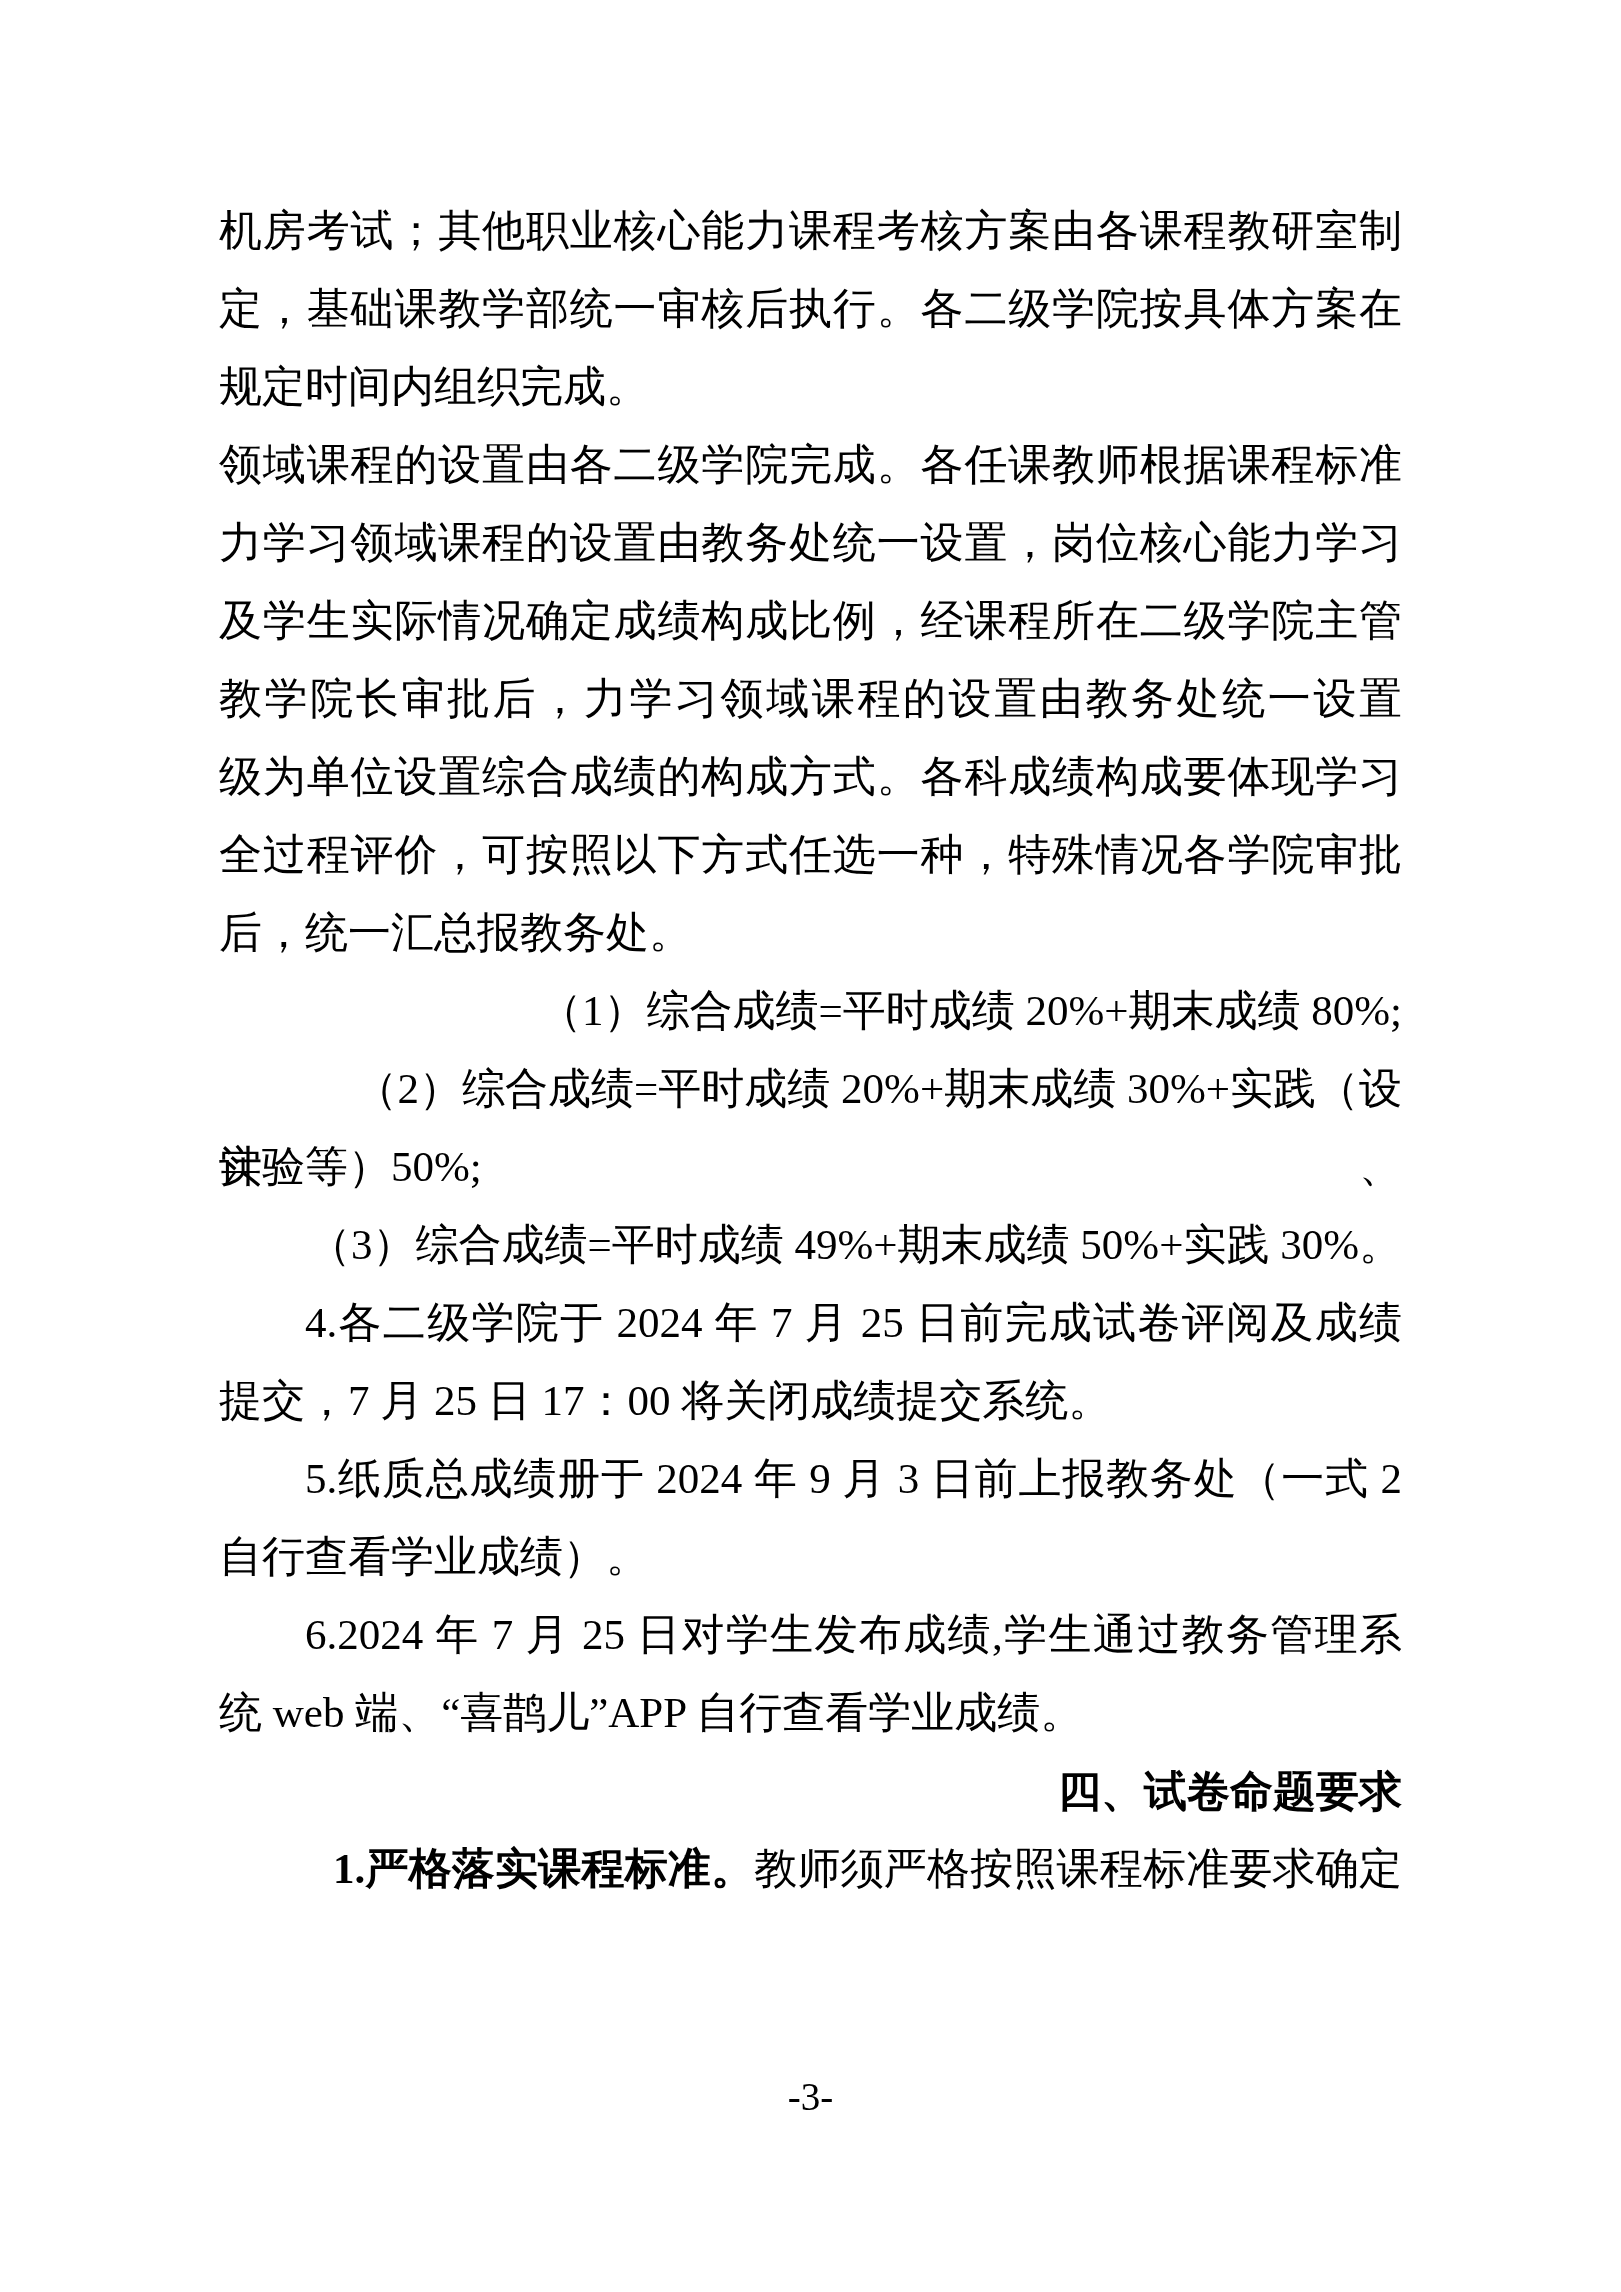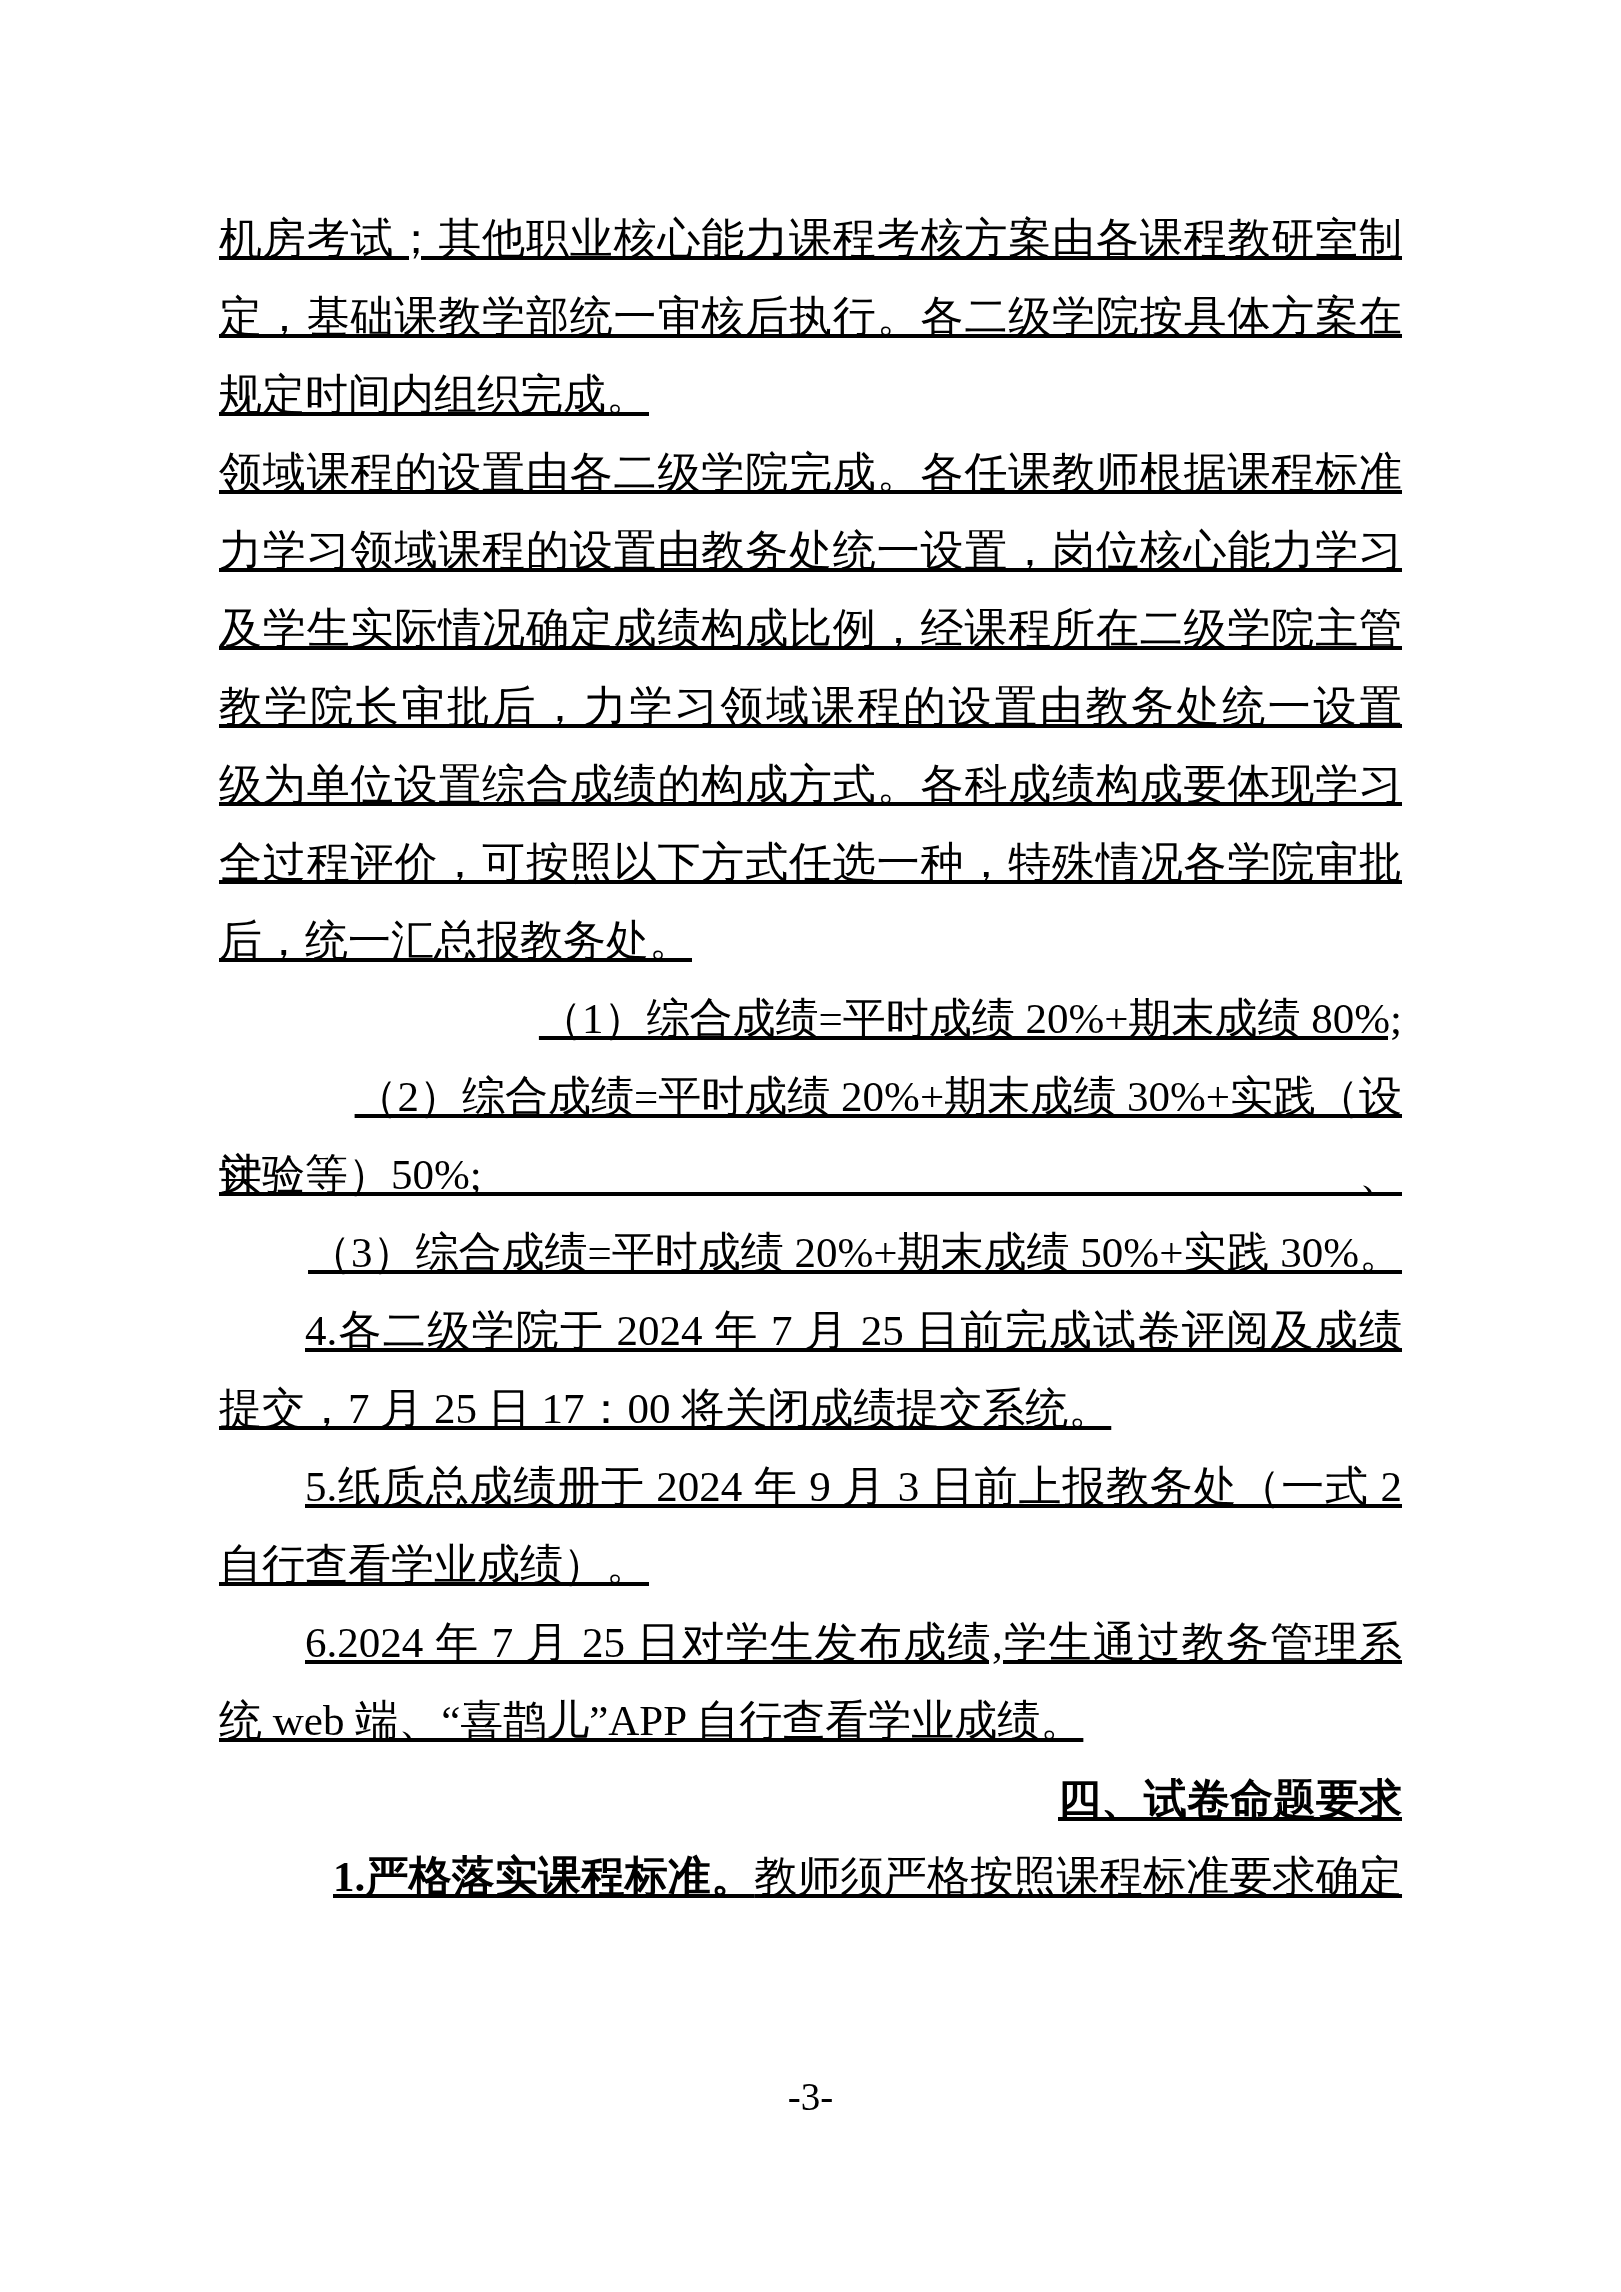--- a/index.html
+++ b/index.html
@@ -12,25 +12,24 @@
     width: 1621px;
     height: 2293px;
     background: #ffffff;
     color: #000000;
     font-family: "Liberation Serif", "DejaVu Serif", serif;
     overflow: hidden;
   }
   .doc-body {
     position: absolute;
     left: 219px;
-    top: 200px;
+    top: 192px;
     width: 1183px;
     font-size: 43px;
     line-height: 78px;
-    text-decoration: underline;
   }
   .line {
     height: 78px;
     text-align: left;
   }
   .line.justify {
     text-align: justify;
     text-align-last: justify;
   }
   .line.indent {
@@ -66,21 +65,21 @@
       <div class="line justify"><span>领域课程的设置由各二级学院完成。各任课教师根据课程标准</span></div>
       <div class="line justify"><span>力学习领域课程的设置由教务处统一设置，岗位核心能力学习</span></div>
       <div class="line justify"><span>及学生实际情况确定成绩构成比例，经课程所在二级学院主管</span></div>
       <div class="line justify"><span>教学院长审批后，力学习领域课程的设置由教务处统一设置</span></div>
       <div class="line justify"><span>级为单位设置综合成绩的构成方式。各科成绩构成要体现学习</span></div>
       <div class="line justify"><span>全过程评价，可按照以下方式任选一种，特殊情况各学院审批</span></div>
       <div class="line"><span>后，统一汇总报教务处。</span></div>
       <div class="line indent"><span>（1）综合成绩=平时成绩 20%+期末成绩 80%;</span></div>
       <div class="line justify indent"><span>（2）综合成绩=平时成绩 20%+期末成绩 30%+实践（设计、</span></div>
       <div class="line"><span>实验等）50%;</span></div>
-      <div class="line indent"><span>（3）综合成绩=平时成绩 20%+期末成绩 50%+实践 30%。</span></div>
+      <div class="line indent"><span>（3）综合成绩=平时成绩 49%+期末成绩 50%+实践 30%。</span></div>
       <div class="line justify indent"><span>4.各二级学院于 2024 年 7 月 25 日前完成试卷评阅及成绩</span></div>
       <div class="line"><span>提交，7 月 25 日 17：00 将关闭成绩提交系统。</span></div>
       <div class="line justify indent"><span>5.纸质总成绩册于 2024 年 9 月 3 日前上报教务处（一式 2</span></div>
       <div class="line"><span>自行查看学业成绩）。</span></div>
       <div class="line justify indent"><span>6.2024 年 7 月 25 日对学生发布成绩,学生通过教务管理系</span></div>
       <div class="line"><span>统 web 端、“喜鹊儿”APP 自行查看学业成绩。</span></div>
       <div class="line indent heading"><span>四、试卷命题要求</span></div>
       <div class="line justify indent"><span class="bold">1.严格落实课程标准。</span><span>教师须严格按照课程标准要求确定</span></div>
     </div>
   <div class="footer">

